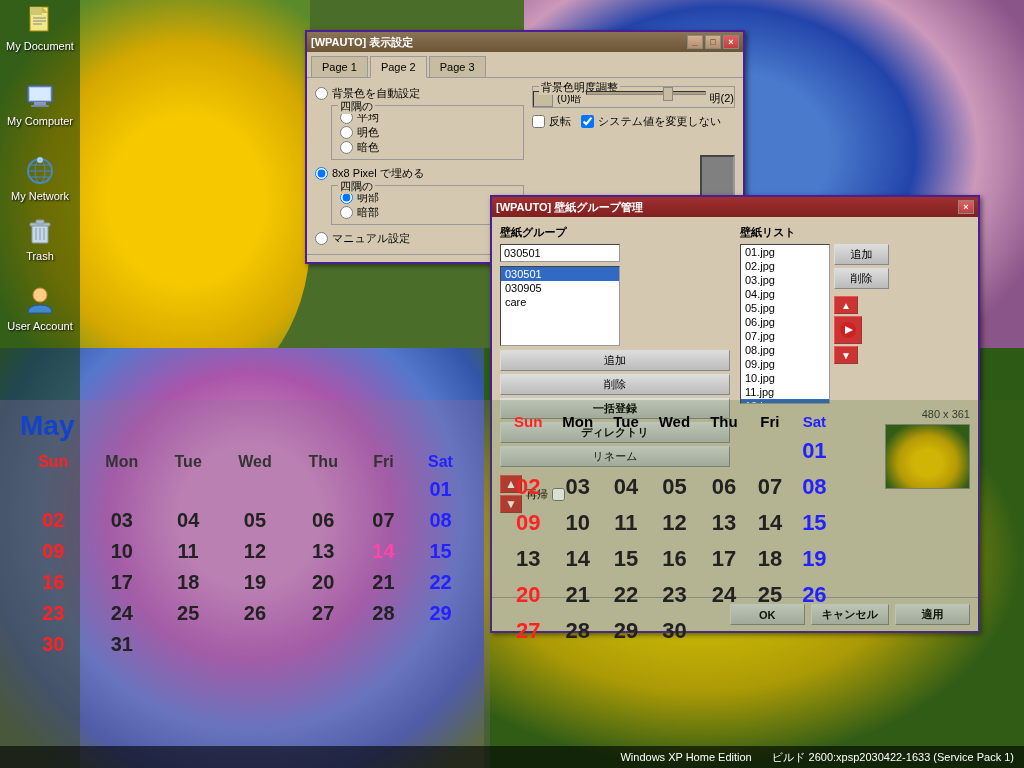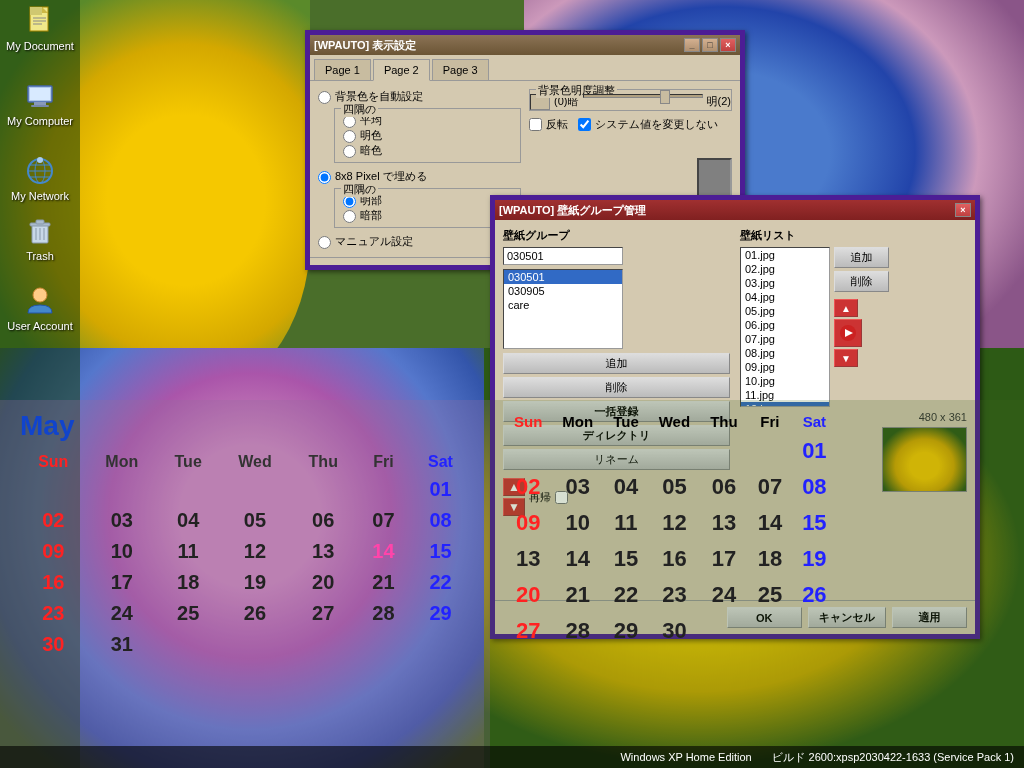--- a/index.html
+++ b/index.html
@@ -74,21 +74,21 @@
       height: 32px;
       margin-bottom: 3px;
       display: flex;
       align-items: center;
       justify-content: center;
     }
 
     
     .window {
       position: absolute;
-      border: 5px solid #4c1d95;
+      border: 2px solid #4c1d95;
       box-shadow: 2px 2px 5px rgba(0,0,0,0.5);
       background: #d4c9b0;
     }
 
     .window-titlebar {
       height: 20px;
       background: linear-gradient(to bottom, #8b7355 0%, #6b5535 100%);
       display: flex;
       align-items: center;
       justify-content: space-between;
@@ -150,21 +150,21 @@
 
     .tab.active {
       background: #d4c9b0;
       border-bottom: 1px solid #d4c9b0;
       margin-bottom: -1px;
       z-index: 1;
     }
 
     .radio-item {
       display: flex;
-      align-items: flex-end;
+      align-items: center;
       gap: 4px;
       font-size: 11px;
     }
 
     
     .main-dialog {
       top: 30px;
       left: 305px;
       width: 435px;
     }

